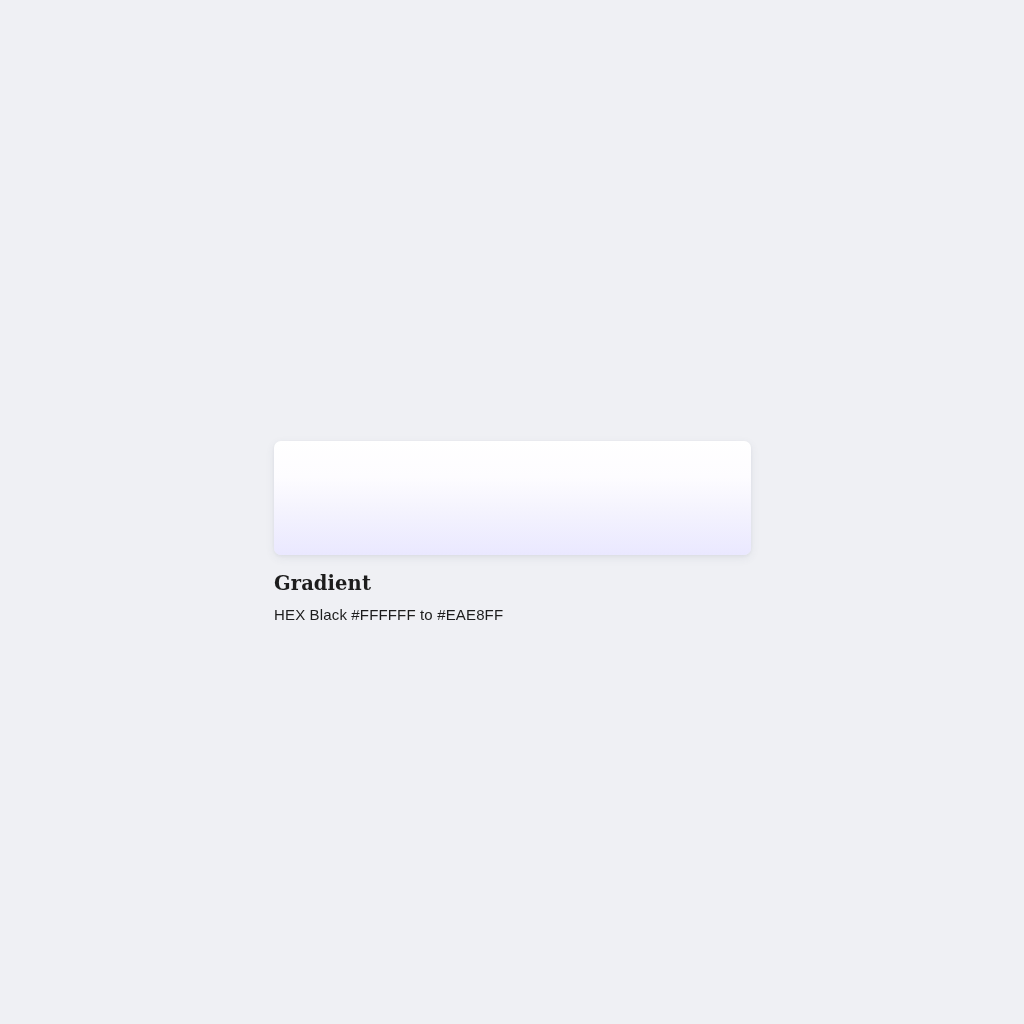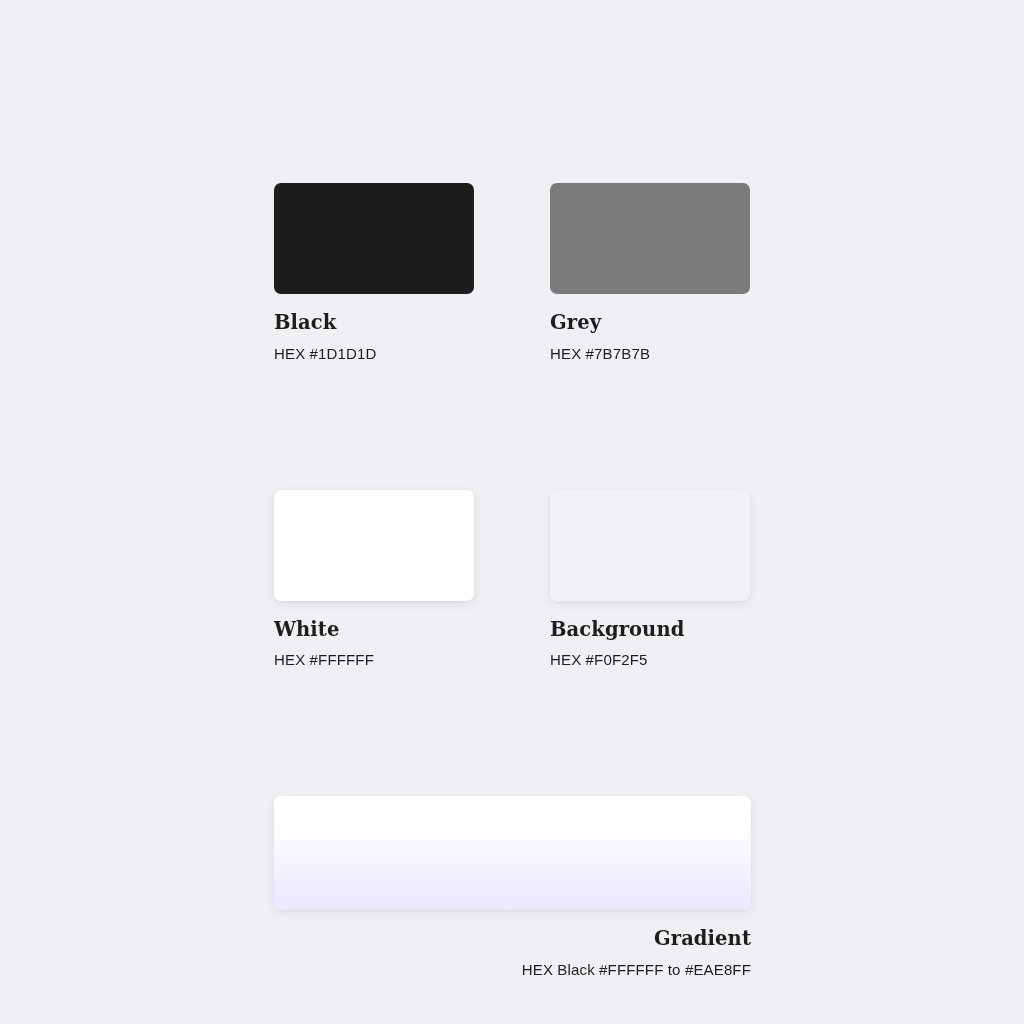--- a/index.html
+++ b/index.html
@@ -39,21 +39,20 @@
   }
 
   .swatch-card {
     width: 200px;
     flex: 0 0 200px;
   }
 
   .swatch-card.wide {
     width: 477px;
     flex: 0 0 477px;
-    text-align: right;
   }
 
   .swatch-chip {
     width: 200px;
     height: 111px;
     border-radius: 7px;
     box-sizing: border-box;
   }
 
   .swatch-card.wide .swatch-chip {
@@ -107,53 +106,23 @@
     letter-spacing: 0.15px;
   }
 </style>
 </head>
 <body>
 
 <div class="palette-sheet">
 
   <div class="swatch-grid">
 
-    <div class="swatch-row">
-
-      <div class="swatch-card">
-        <div class="swatch-chip chip-black"></div>
-        <div class="swatch-name">Black</div>
-        <div class="swatch-hex">HEX #1D1D1D</div>
-      </div>
-
-      <div class="swatch-card">
-        <div class="swatch-chip chip-grey"></div>
-        <div class="swatch-name">Grey</div>
-        <div class="swatch-hex">HEX #7B7B7B</div>
-      </div>
-
-    </div>
 
     <div class="row-gap"></div>
 
-    <div class="swatch-row">
-
-      <div class="swatch-card">
-        <div class="swatch-chip chip-white"></div>
-        <div class="swatch-name">White</div>
-        <div class="swatch-hex">HEX #FFFFFF</div>
-      </div>
-
-      <div class="swatch-card">
-        <div class="swatch-chip chip-background"></div>
-        <div class="swatch-name">Background</div>
-        <div class="swatch-hex">HEX #F0F2F5</div>
-      </div>
-
-    </div>
 
     <div class="row-gap"></div>
 
     <div class="swatch-row">
 
       <div class="swatch-card wide">
         <div class="swatch-chip chip-gradient"></div>
         <div class="swatch-name">Gradient</div>
         <div class="swatch-hex">HEX Black #FFFFFF to #EAE8FF</div>
       </div>

